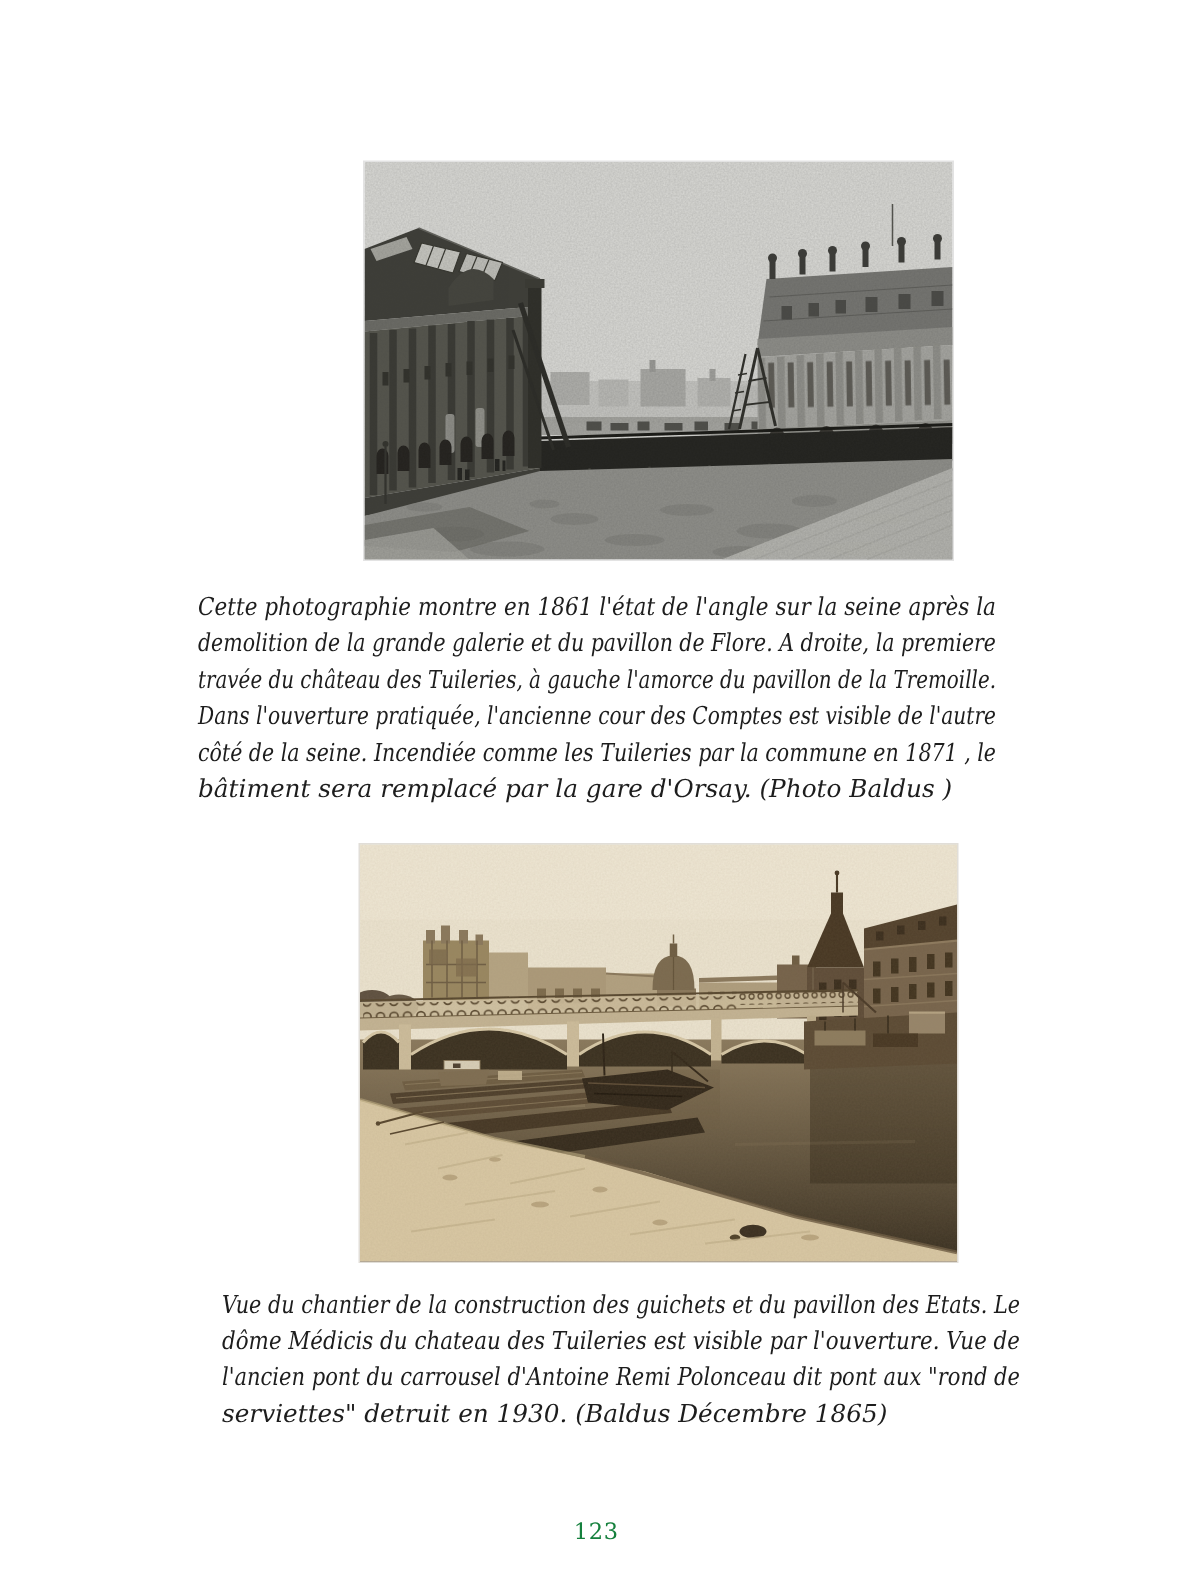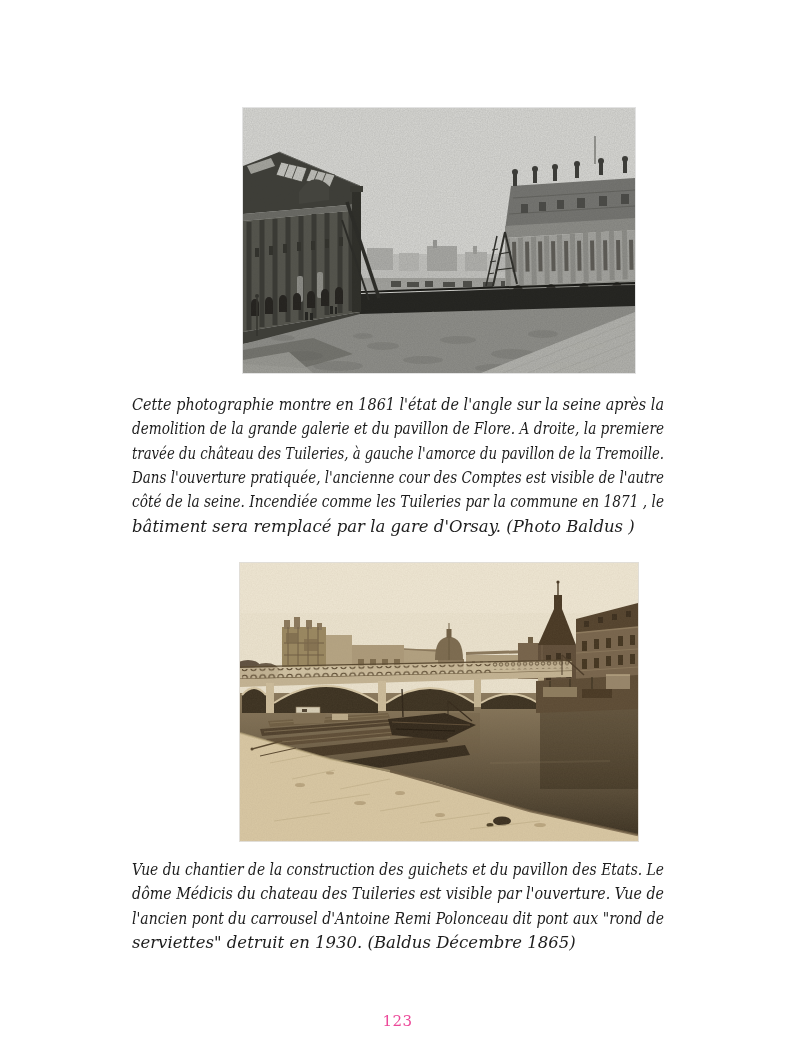--- a/index.html
+++ b/index.html
@@ -8,28 +8,28 @@
     background:#ffffff;
     font-family:"DejaVu Serif","Liberation Serif",serif;
   }
   .photo { position:absolute; }
   .photo svg { display:block; width:100%; height:100%; }
   #photo1 { left:203px; top:92px; width:392px; height:265px; outline:1px solid rgba(60,60,60,.14); }
   #photo2 { left:200px; top:547px; width:398px; height:278px; outline:1px solid rgba(90,70,40,.18); }
   .caption { position:absolute; left:132px; }
   .caption svg { display:block; overflow:visible; }
   #caption1 { top:394px; }
-  #caption2 { top:858px; }
+  #caption2 { top:858px;margin-left:16px; }
   .caption text {
     font-family:"DejaVu Serif","Liberation Serif",serif;
     font-style:italic; font-size:16.5px; fill:#1d1d1d;
   }
   #page-number {
     position:absolute; top:1012px; left:0; width:795px; text-align:center;
-    font-size:15px; color:#ec4899; letter-spacing:.5px;
+    font-size:15px; color:#15803d; letter-spacing:.5px;
   }
 </style>
 </head>
 <body>
 
 <figure class="photo" id="photo1">
 <svg viewBox="0 0 392 265" preserveAspectRatio="none">
   <defs>
     <filter id="gA">
           <feTurbulence type="fractalNoise" baseFrequency="0.85" numOctaves="2" stitchTiles="stitch"></feTurbulence>

